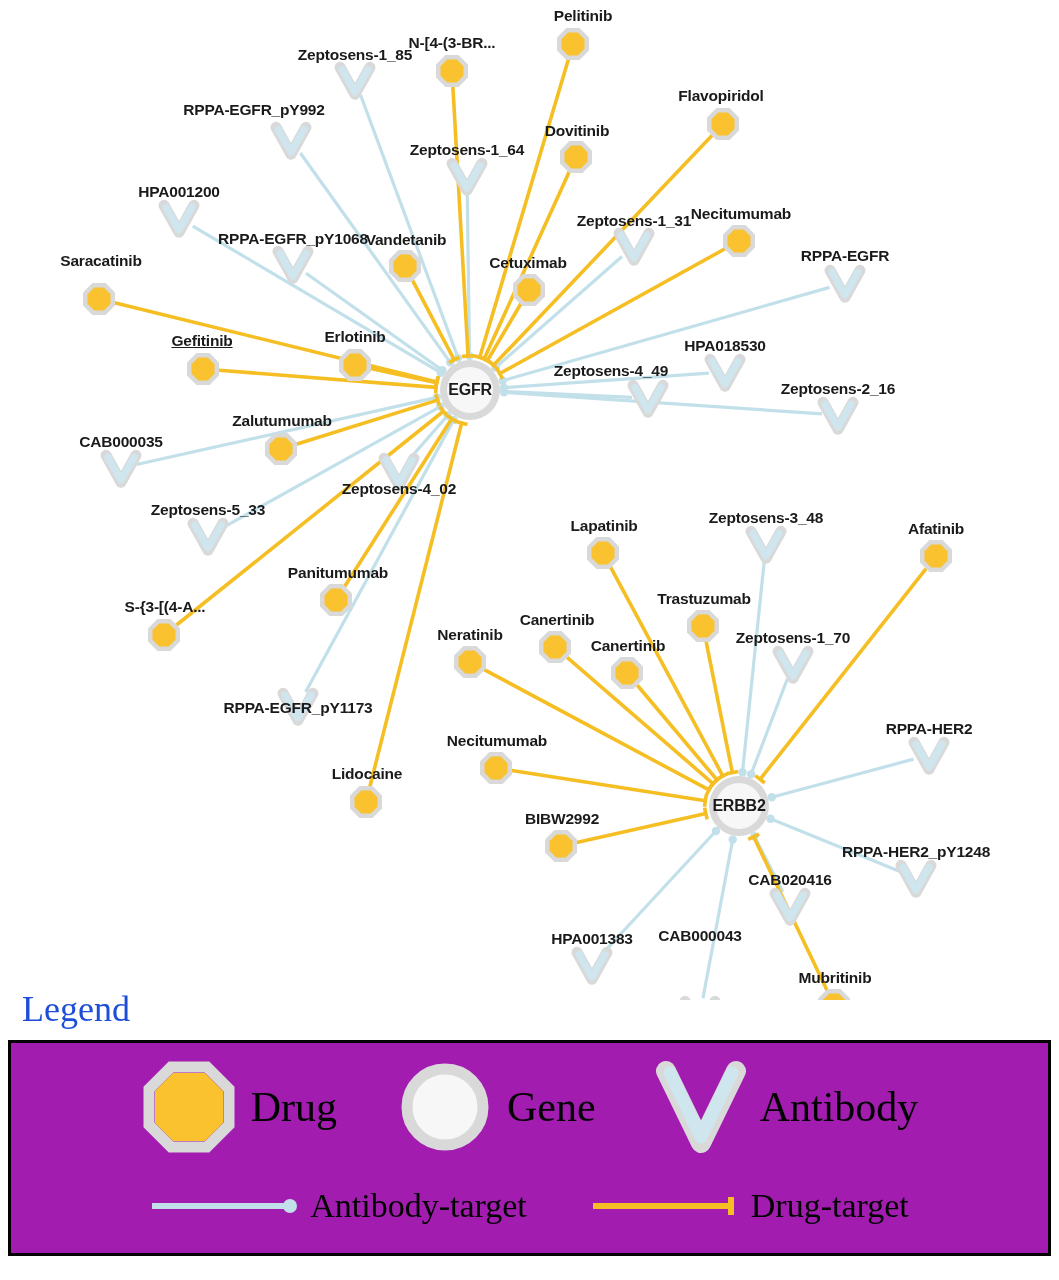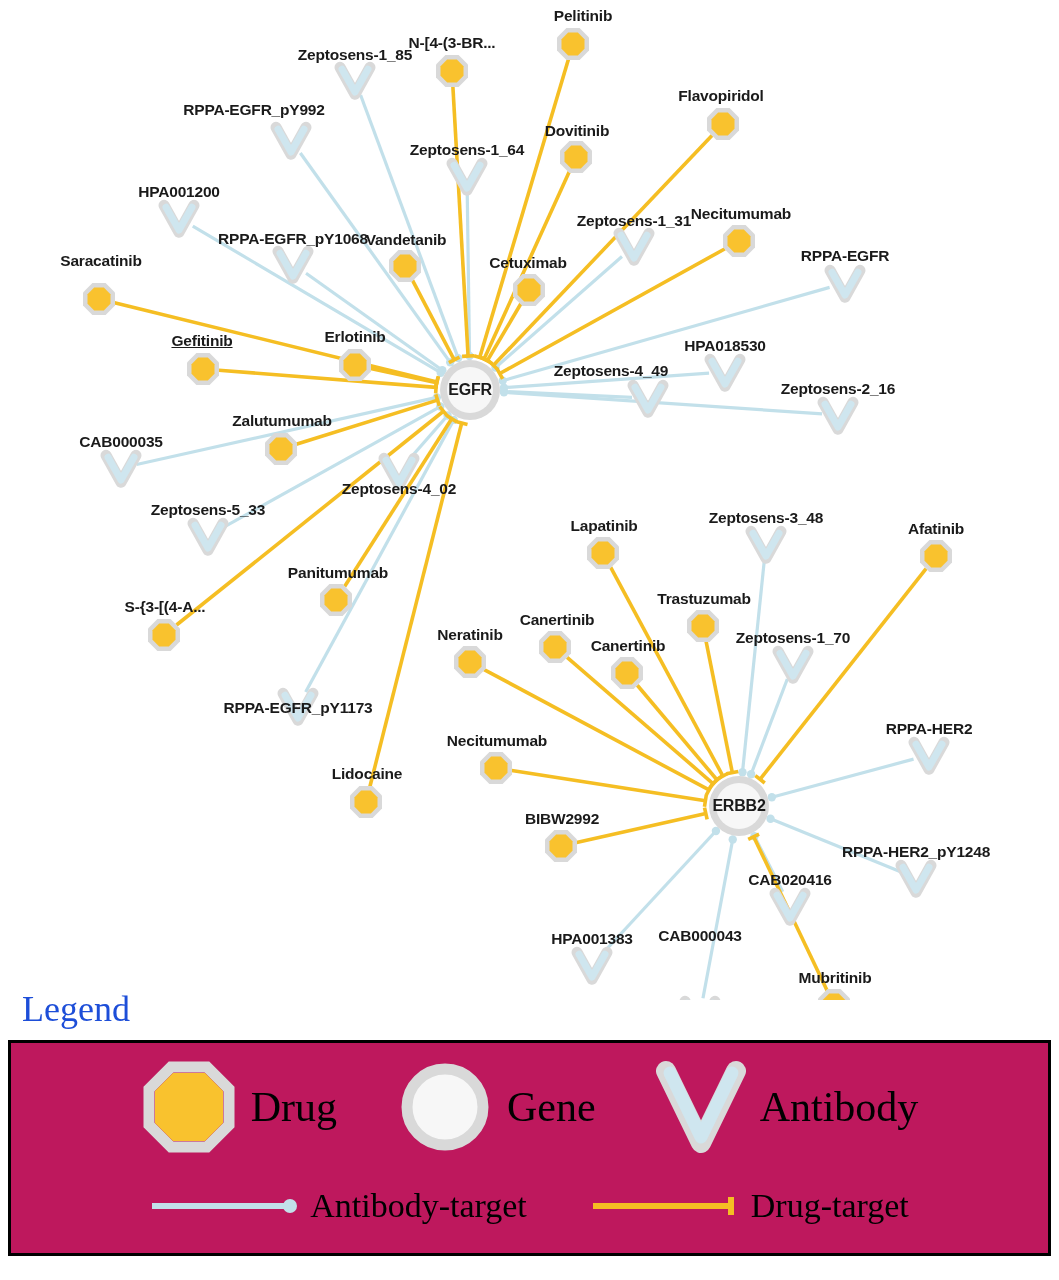--- a/index.html
+++ b/index.html
@@ -45,21 +45,21 @@
     font-size: 36px;
     color: #1d4ed8;
     margin: 0 0 10px 14px;
     font-weight: normal;
   }
   .legend-box {
     border: 3px solid #000;
     height: 216px;
     box-sizing: border-box;
     position: relative;
-    background: #be185d;
+    background: #a21caf;
     margin-top: 8px;
   }
   .legend-row1 {
     display: flex;
     align-items: center;
     justify-content: center;
     height: 128px;
     gap: 0px;
   }
   .legend-item {

